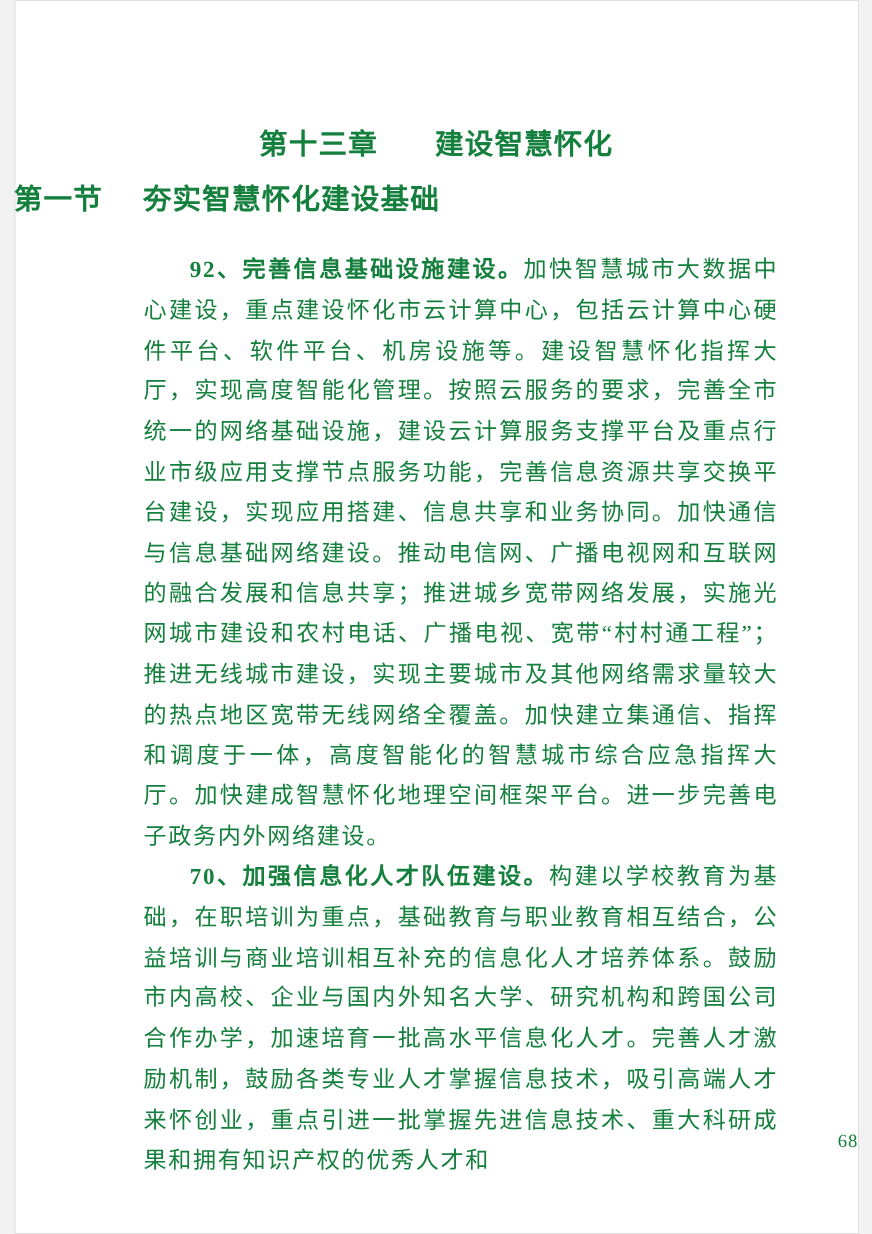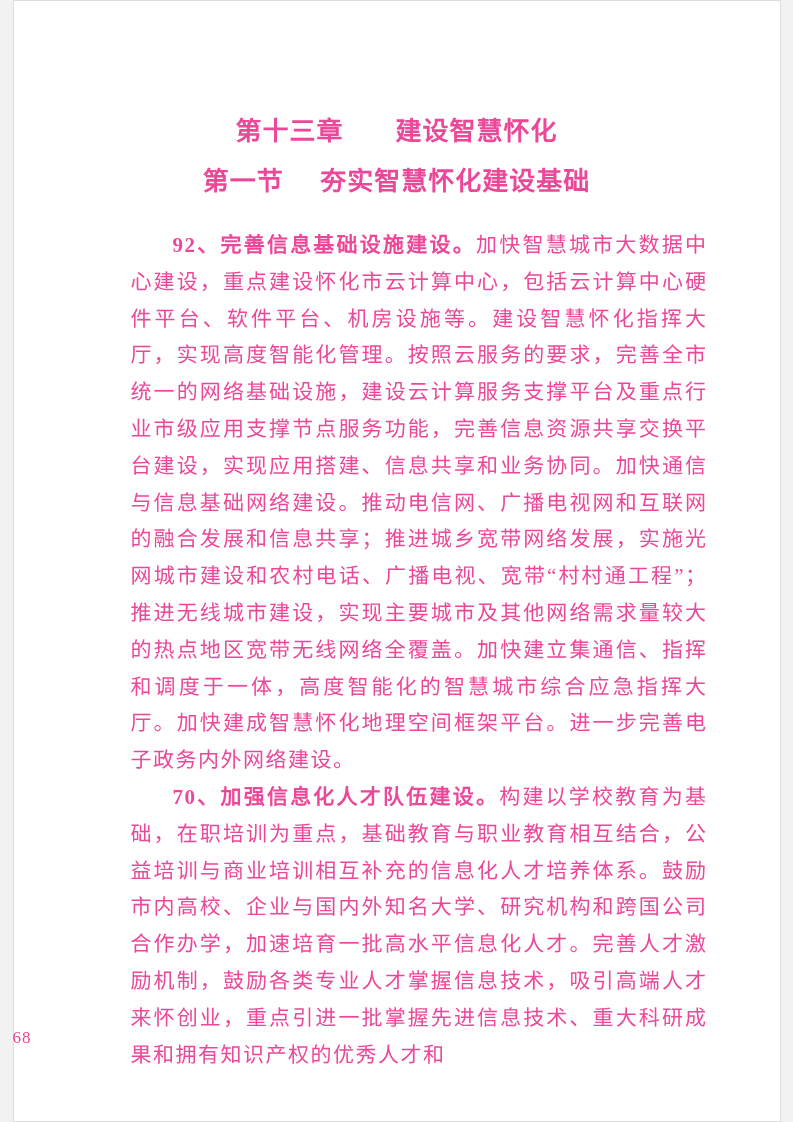--- a/index.html
+++ b/index.html
@@ -6,21 +6,21 @@
     margin: 0;
     padding: 0;
     background: #f2f2f2;
   }
   .page {
     position: relative;
     width: 725px;
     height: 1122px;
     margin: 0 auto;
     background: #ffffff;
-    color: #ec4899;
+    color: #15803d;
     box-shadow: 0 0 0 1px #dedede inset;
     overflow: hidden;
     font-family: "Liberation Serif", "DejaVu Serif", serif;
     padding-left: 43px;
   }
   .chapter-heading {
     position: absolute;
     top: 114px;
     left: 0;
     width: 100%;
@@ -31,21 +31,20 @@
     line-height: 34px;
     letter-spacing: 1px;
     white-space: nowrap;
   }
   .chapter-heading .title-name { margin-left: 2em; }
   .section-heading {
     position: absolute;
     top: 165px;
     left: 0;
     width: 100%;
-    text-align: center;
     font-family: "Liberation Serif", "DejaVu Serif", serif;
     font-weight: bold;
     font-size: 26px;
     line-height: 34px;
     letter-spacing: 1px;
     white-space: nowrap;
   }
   .section-heading .title-name { margin-left: 1.4em; }
   .content {
     position: absolute;
@@ -63,21 +62,21 @@
     text-indent: 2em;
   }
   .content p .para-lead {
     font-weight: bold;
   }
   .page-number {
     position: absolute;
     top: 1028px;
     left: 0;
     width: 100%;
-    text-align: left;
+    text-align: right;
     font-size: 17px;
     letter-spacing: 1px;
   }
 </style>
 </head>
 <body>
 
 <div class="page">
 
   <div class="chapter-heading">

